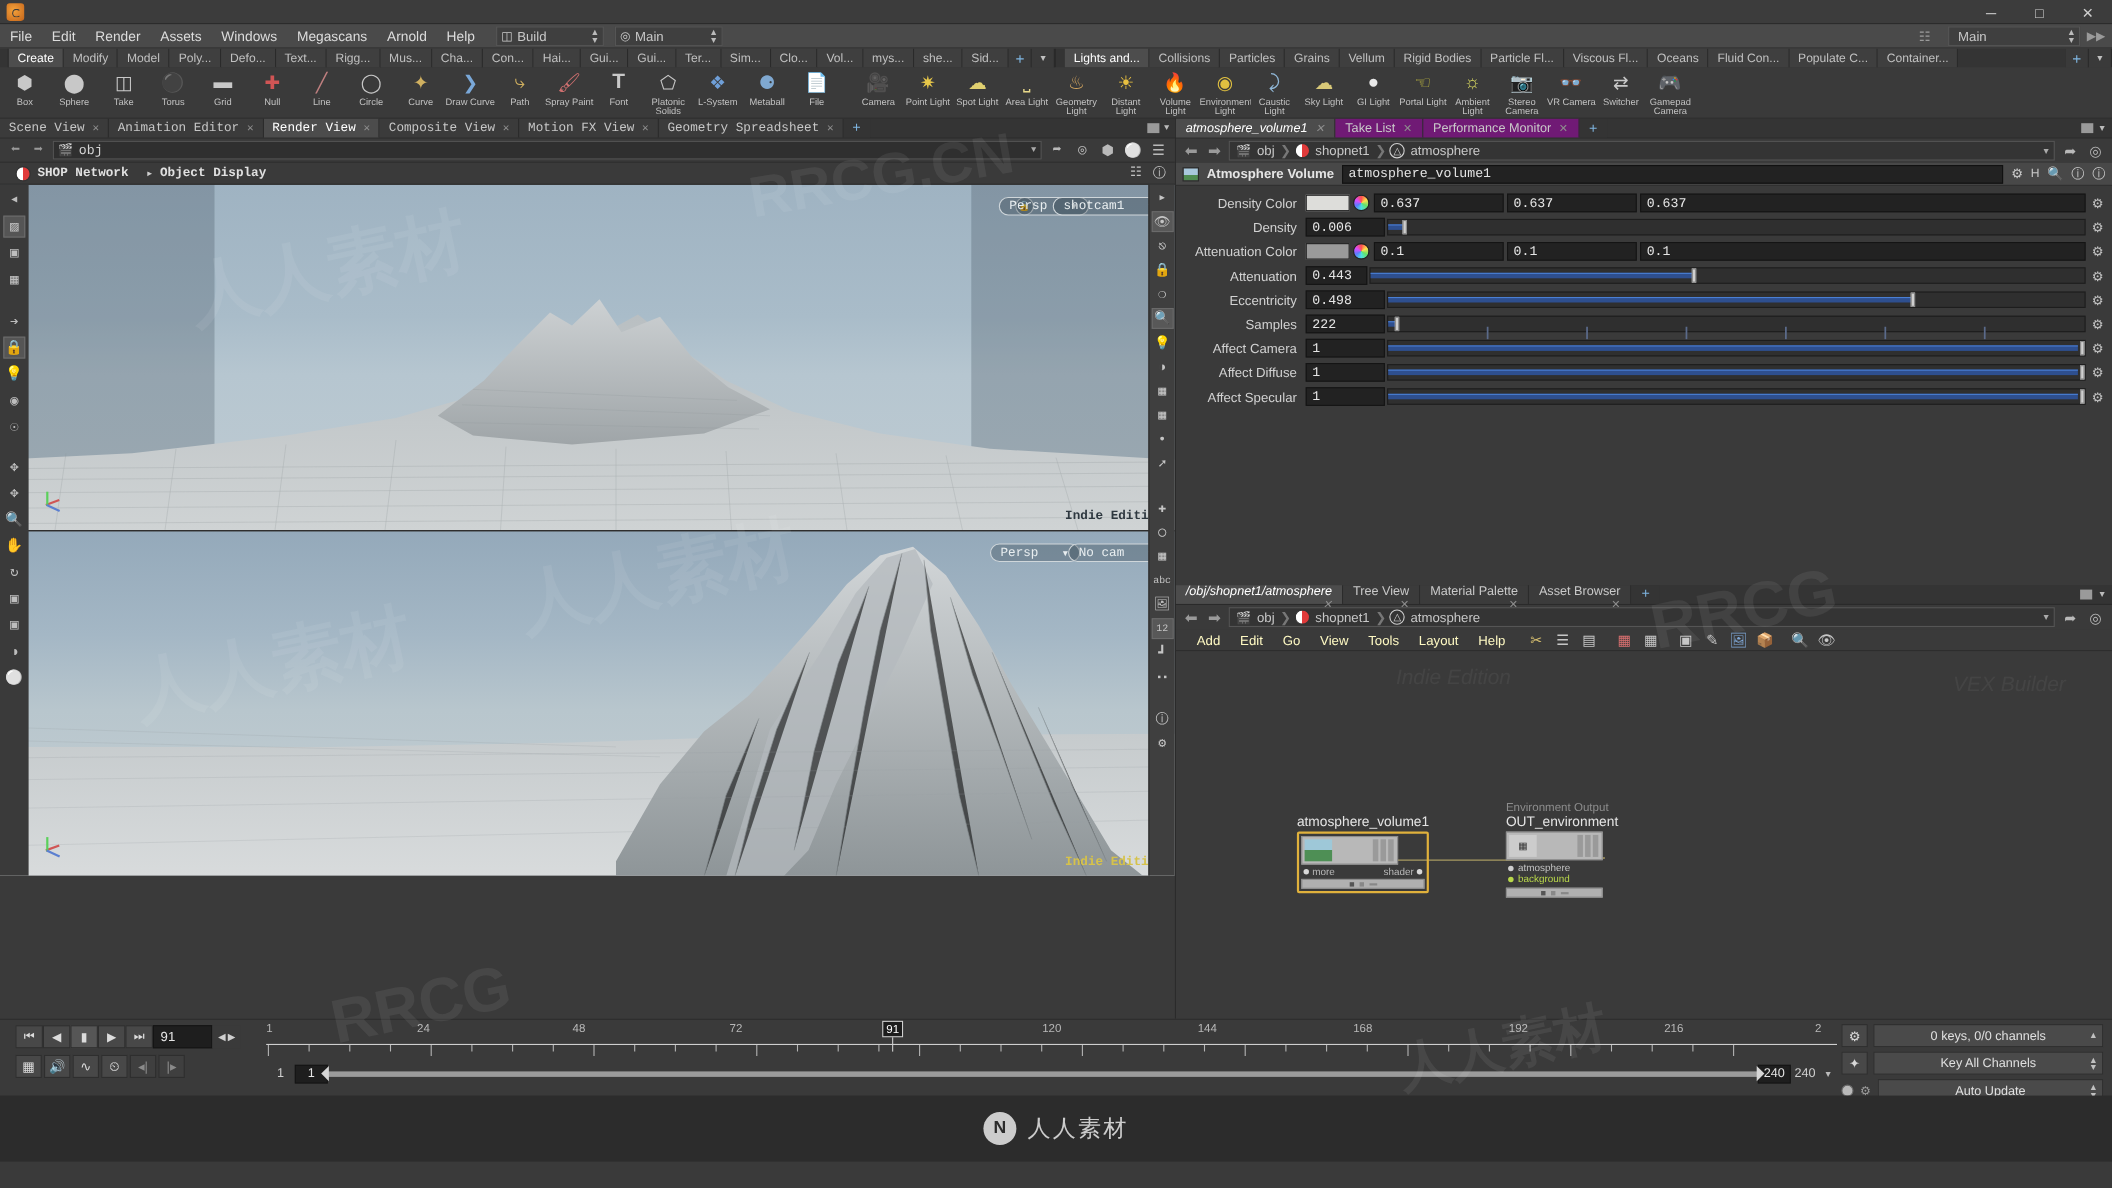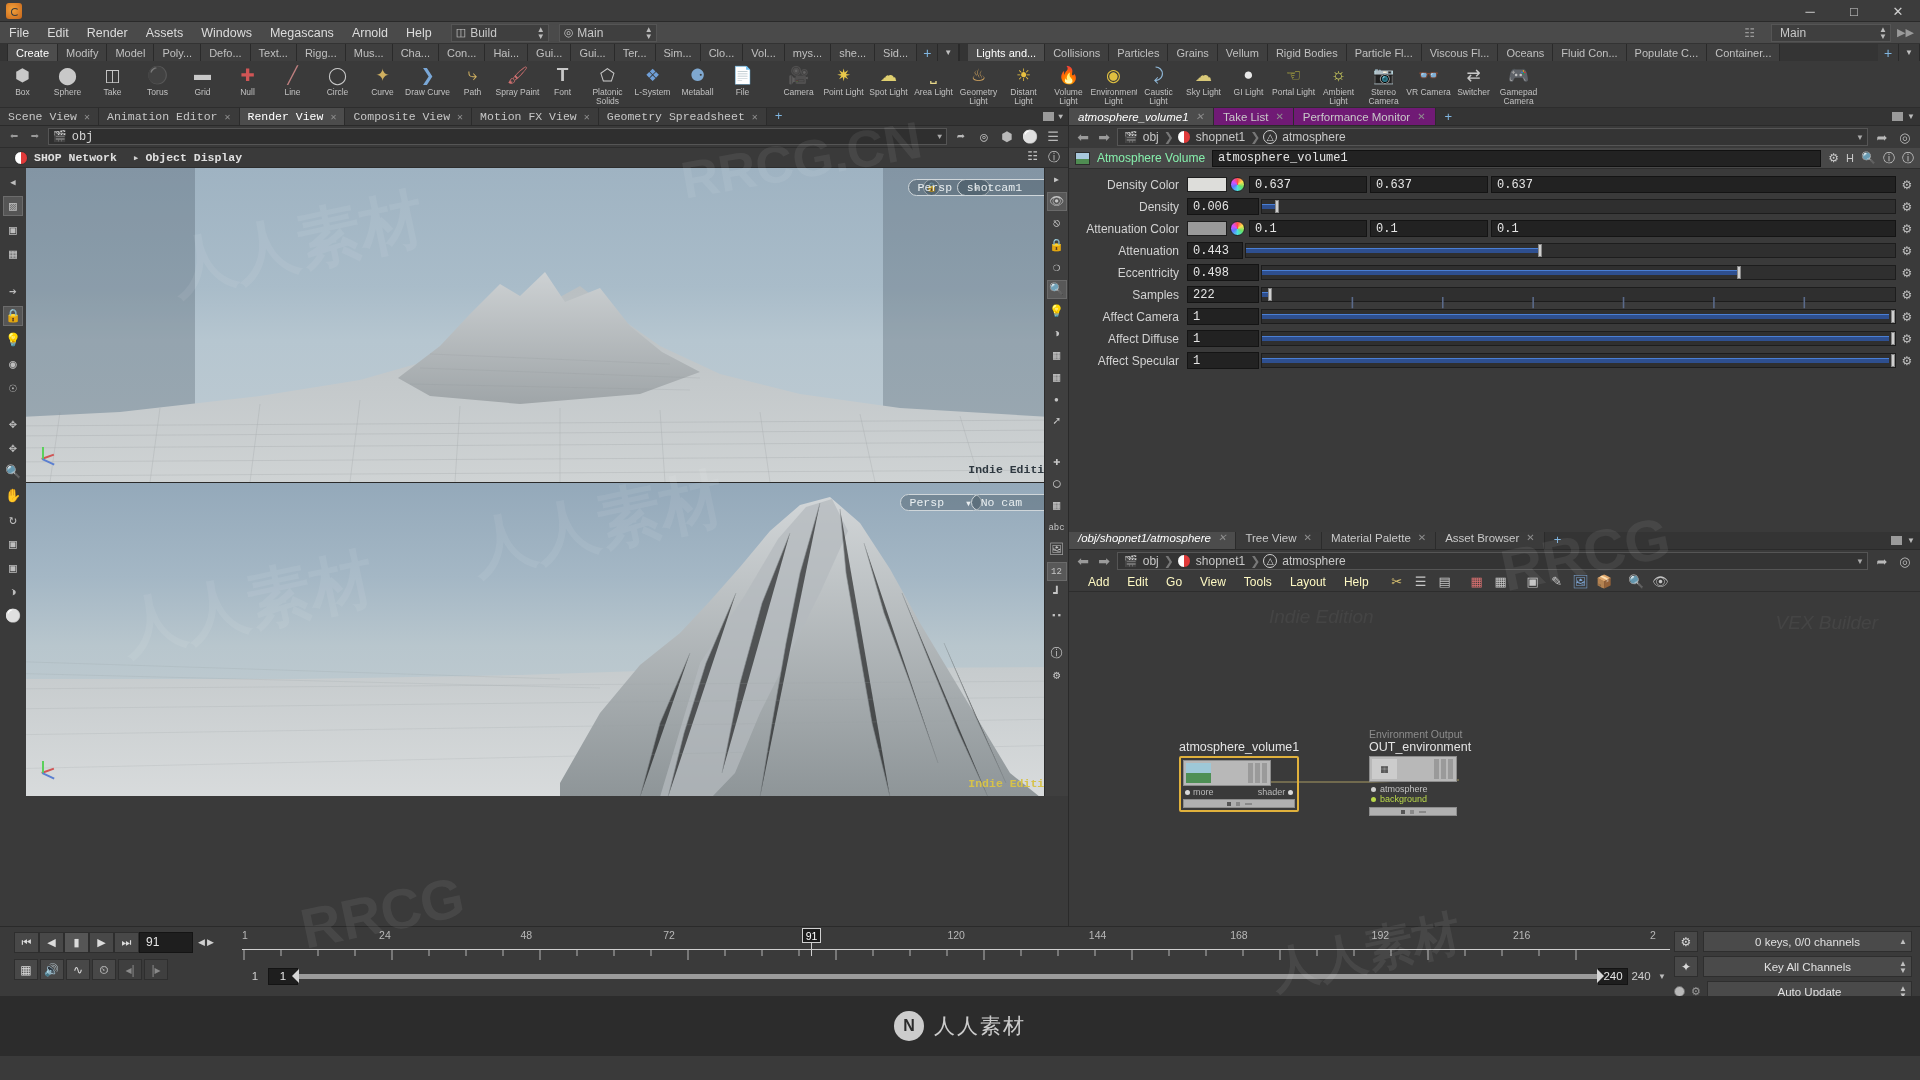--- a/index.html
+++ b/index.html
@@ -158,21 +158,21 @@
   .crumbfield{ flex:1; height:18px; background:#343434; border:1px solid #555; display:flex;
                align-items:center; padding:0 3px;}
   .crumb{ display:flex; align-items:center; gap:5px; padding:0 5px 0 3px; font-size:12px;}
   .crumb-sep{ color:#777; font-size:12px;}
   .tri-icon{ width:14px;height:14px; border:1px solid #cfcfcf; border-radius:50%;
              display:flex;align-items:center;justify-content:center;font-size:9px;color:#ddd;}
 
   .param-header{ height:21px; display:flex; align-items:center; gap:7px; background:#484848;
                  border-bottom:1px solid #2e2e2e; padding:0 6px;}
   .ph-thumb{ width:15px;height:13px; background:linear-gradient(180deg,#a8c8dc 0 55%,#4f8c52 55% 100%); border:1px solid #2b2b2b;}
-  .ph-title{ font-size:12px; font-weight:normal; color:#86efac;}
+  .ph-title{ font-size:12px; font-weight:bold; color:#e5e5e5;}
   .ph-name{ flex:1; height:17px; background:#222; border:1px solid #111; display:flex; align-items:center;
             padding:0 5px; font-family:"Liberation Mono", monospace; font-size:12px; color:#e4e4e4;}
   .ph-icons{ display:flex; gap:7px; align-items:center; color:#c9c9c9; font-size:12px;}
 
   .params{ padding-top:5px; }
   .prow{ display:flex; align-items:center; height:21px; margin-bottom:1px; padding-right:6px;}
   .plabel{ width:118px; text-align:right; padding-right:8px; font-size:12px; color:#d2d2d2;}
   .pswatch{ width:40px;height:15px; border:1px solid #1e1e1e; }
   .pwheel{ width:15px;height:15px;border-radius:50%; margin:0 4px 0 3px;
     background:conic-gradient(#ff4d4d,#ffe14d,#63e36b,#4de0e0,#5a7cff,#d94dff,#ff4d4d); border:1px solid #222;}
@@ -180,22 +180,22 @@
          padding:0 5px; font-family:"Liberation Mono", monospace; font-size:12px; color:#e6e6e6;}
   .pnum.w3{ width:118px; }
   .slider{ flex:1; height:15px; position:relative; background:#2f2f2f; border:1px solid #1d1d1d; margin-left:2px;}
   .sfill{ position:absolute; left:0; top:4px; height:5px; background:#2e4f8f; border-top:1px solid #4a7fd4;}
   .sknob{ position:absolute; top:0px; width:4px; height:13px; background:#cfcfcf; border:1px solid #888;}
   .sticks{ position:absolute; inset:0; }
   .gear{ width:14px; text-align:center; color:#c0c0c0; font-size:12px; margin-left:4px;}
 
   
   .ne-tabs{ height:18px; background:#343434; display:flex; align-items:stretch; border-bottom:1px solid #2a2a2a;}
-  .ne-tab{ display:flex;align-items:flex-start;padding:0 9px;font-size:11.5px;background:#3b3b3b;
-           border-right:1px solid #2b2b2b; color:#c9c9c9; white-space:nowrap;}
+  .ne-tab{ display:flex;align-items:flex-end;padding:0 9px;font-size:11.5px;background:#3b3b3b;
+           border-right:1px solid #2b2b2b; color:#c9c9c9; white-space:nowrap;flex-direction:column;}
   .ne-tab.active{ background:#4c4c4c; color:#fff; font-style:italic;}
   .ne-tab .x{margin-left:7px;font-size:10px;color:#8e8e8e;}
   .ne-tab.plus{color:#7fb5e0;font-size:13px;background:#343434;border:none;}
   .ne-right{margin-left:auto;display:flex;align-items:center;gap:5px;padding-right:5px;}
 
   .ne-menubar{ height:20px; display:flex; align-items:center; background:#3a3a3a; padding-left:10px;
                border-bottom:1px solid #2d2d2d;}
   .ne-m{ padding:0 9px; font-size:12px; color:#fef9c3;}
   .ne-ico{ width:22px;height:18px;display:flex;align-items:center;justify-content:center;font-size:13px;color:#c6c6c6;}
   .ne-icons{ display:flex; align-items:center; gap:2px; margin-left:8px;}

